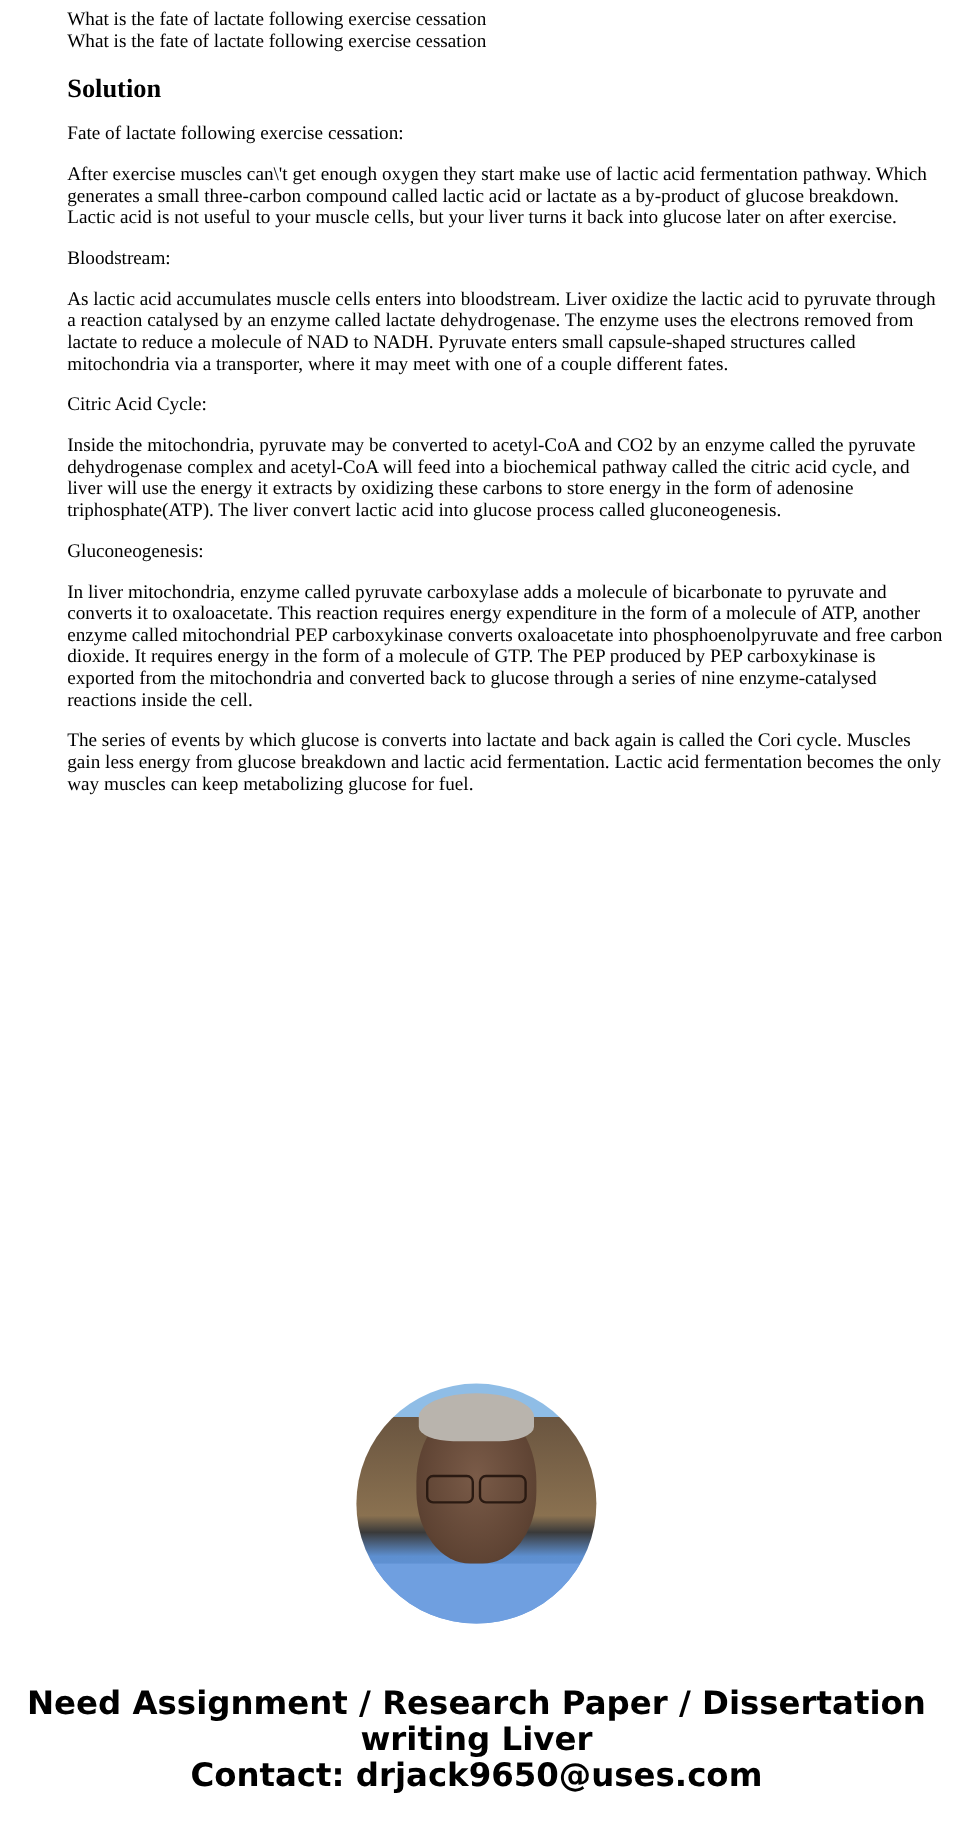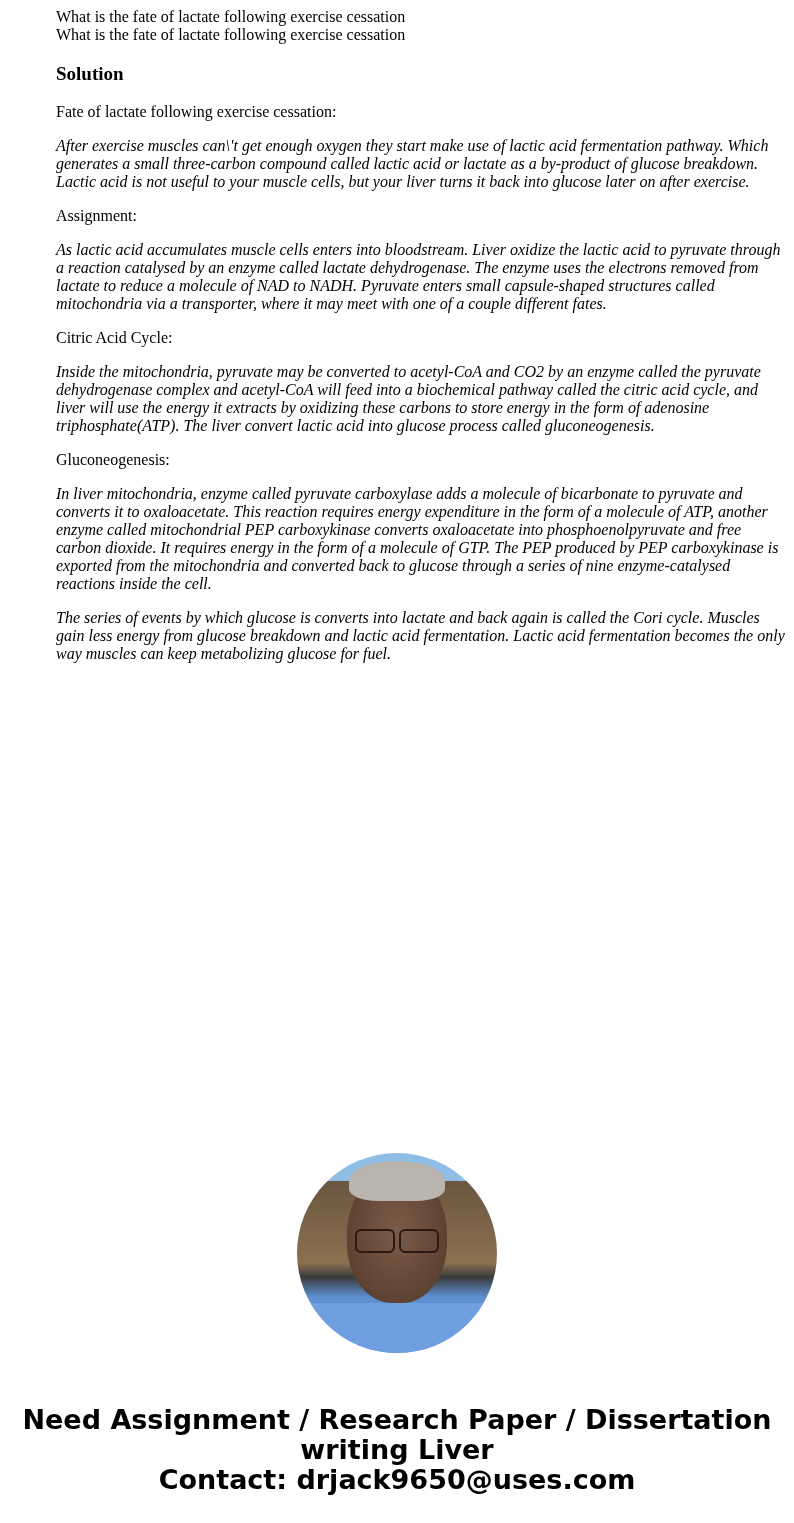--- a/index.html
+++ b/index.html
@@ -8,30 +8,30 @@
     min-height: 1523px;
     font-family: "Liberation Serif", serif;
     font-size: 16px;
     line-height: 18px;
     color: #000;
     position: relative;
   }
   .content { padding: 8px 8px 0 8px; margin-left: 48px; }
   .title-line { margin: 0; }
   h3 {
-    font-size: 19px;
+    font-size: 22px;
     font-weight: bold;
     margin: 19px 0 18px 0;
     line-height: 22px;
   }
   .sub {
     font-weight: normal;
     margin: 0 0 16px 0;
   }
-  p { margin: 0 0 16px 0; font-style: italic; }
+  p { margin: 0 0 16px 0; }
   .promo {
     position: absolute;
     left: 0;
     top: 1153px;
     width: 794px;
     text-align: center;
   }
   .avatar {
     width: 200px;
     height: 200px;
@@ -86,21 +86,21 @@
 
 <div class="content">
   <div class="title-line">What is the fate of lactate following exercise cessation</div>
   <div class="title-line">What is the fate of lactate following exercise cessation</div>
 
   <h3>Solution</h3>
 
   <div class="sub">Fate of lactate following exercise cessation:</div>
   <p>After exercise muscles can\'t get enough oxygen they start make use of lactic acid fermentation pathway. Which generates a small three-carbon compound called lactic acid or lactate as a by-product of glucose breakdown. Lactic acid is not useful to your muscle cells, but your liver turns it back into glucose later on after exercise.</p>
 
-  <div class="sub">Assignment:</div>
+  <div class="sub">Bloodstream:</div>
   <p>As lactic acid accumulates muscle cells enters into bloodstream. Liver oxidize the lactic acid to pyruvate through a reaction catalysed by an enzyme called lactate dehydrogenase. The enzyme uses the electrons removed from lactate to reduce a molecule of NAD to NADH. Pyruvate enters small capsule-shaped structures called mitochondria via a transporter, where it may meet with one of a couple different fates.</p>
 
   <div class="sub">Citric Acid Cycle:</div>
   <p>Inside the mitochondria, pyruvate may be converted to acetyl-CoA and CO2 by an enzyme called the pyruvate dehydrogenase complex and acetyl-CoA will feed into a biochemical pathway called the citric acid cycle, and liver will use the energy it extracts by oxidizing these carbons to store energy in the form of adenosine triphosphate(ATP). The liver convert lactic acid into glucose process called gluconeogenesis.</p>
 
   <div class="sub">Gluconeogenesis:</div>
   <p>In liver mitochondria, enzyme called pyruvate carboxylase adds a molecule of bicarbonate to pyruvate and converts it to oxaloacetate. This reaction requires energy expenditure in the form of a molecule of ATP, another enzyme called mitochondrial PEP carboxykinase converts oxaloacetate into phosphoenolpyruvate and free carbon dioxide. It requires energy in the form of a molecule of GTP. The PEP produced by PEP carboxykinase is exported from the mitochondria and converted back to glucose through a series of nine enzyme-catalysed reactions inside the cell.</p>
   <p>The series of events by which glucose is converts into lactate and back again is called the Cori cycle. Muscles gain less energy from glucose breakdown and lactic acid fermentation. Lactic acid fermentation becomes the only way muscles can keep metabolizing glucose for fuel.</p>
 </div>
 

